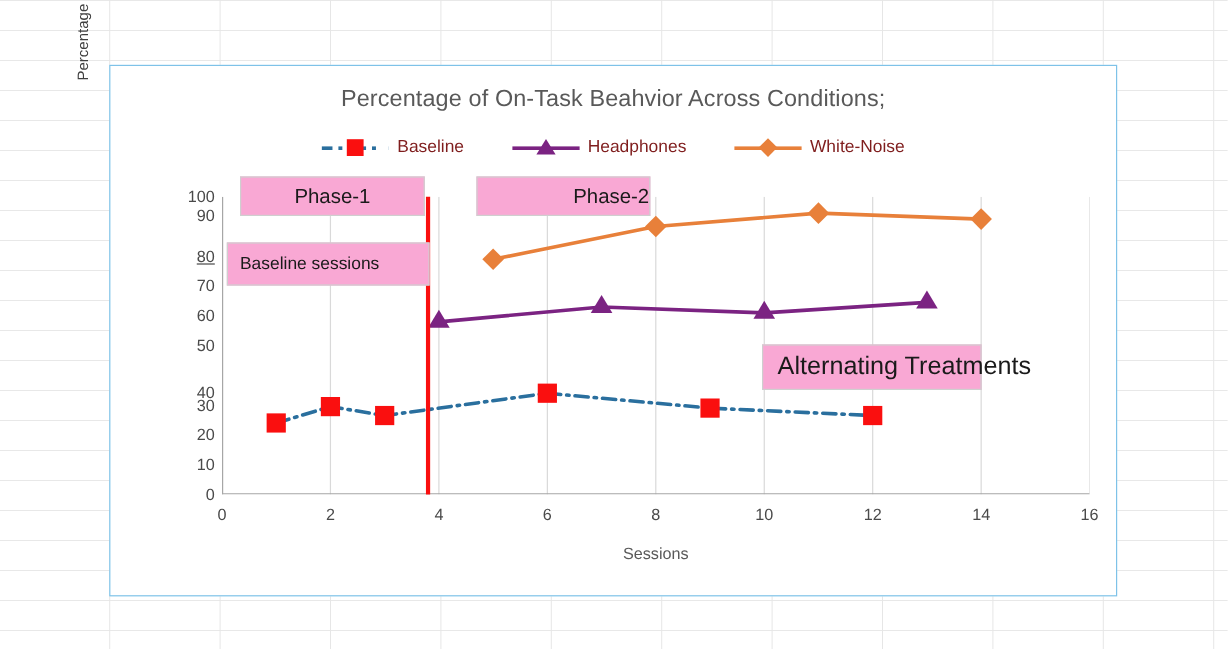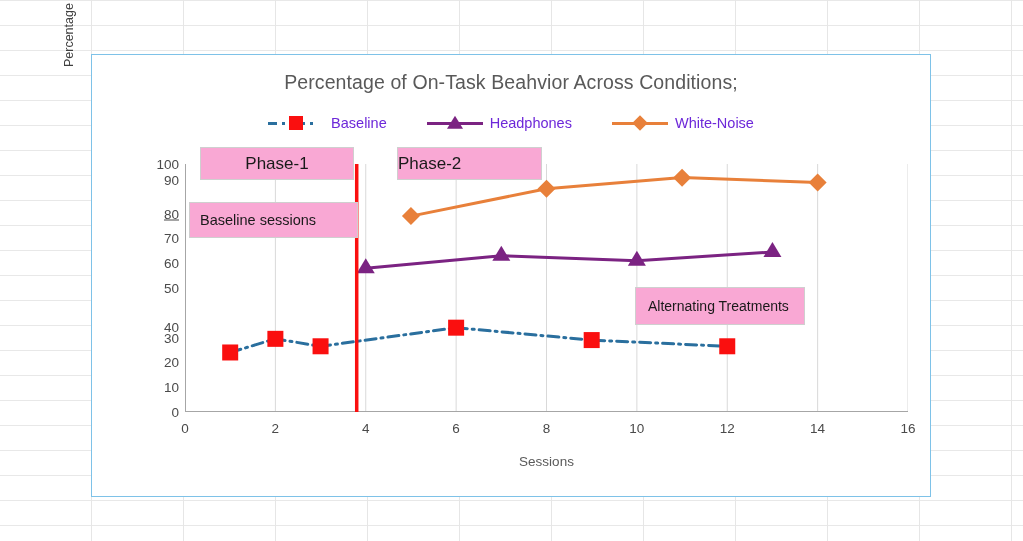--- a/index.html
+++ b/index.html
@@ -87,21 +87,21 @@
     background-size: 28px 3px;
     background-repeat: repeat-x;
   }
   .legend-swatch .lg-mark {
     position: absolute;
     left: 50%;
     top: 50%;
   }
   .legend-label {
     font-size: 14.5px;
-    color: #6d28d9;
+    color: #7f1d1d;
   }
 
   
   .mk-square {
     width: 14px; height: 14px;
     background: #fa0f0f;
     transform: translate(-50%, -50%);
   }
   
   .mk-tri {
@@ -201,32 +201,32 @@
     box-sizing: border-box;
     white-space: nowrap;
   }
   #anno-phase1 {
     left: 108px; top: 92px; width: 154px; height: 33px;
     justify-content: center;
     font-size: 17px;
   }
   #anno-phase2 {
     left: 305px; top: 92px; width: 145px; height: 33px;
-    justify-content: flex-start;
+    justify-content: flex-end;
     font-size: 17px;
   }
   #anno-baseline-sessions {
     left: 97px; top: 147px; width: 169px; height: 36px;
     padding-left: 10px;
     font-size: 14.5px;
   }
   #anno-alternating {
-    left: 543px; top: 232px; width: 170px; height: 38px;
+    left: 543px; top: 232px; width: 183px; height: 38px;
     padding-left: 12px;
-    font-size: 14px;
+    font-size: 21px;
   }
 </style>
 </head>
 <body>
 
 <div id="sheet-grid"></div>
 
 <div id="chart-frame">
 
   <div id="chart-title">Percentage of On-Task Beahvior Across Conditions;</div>

